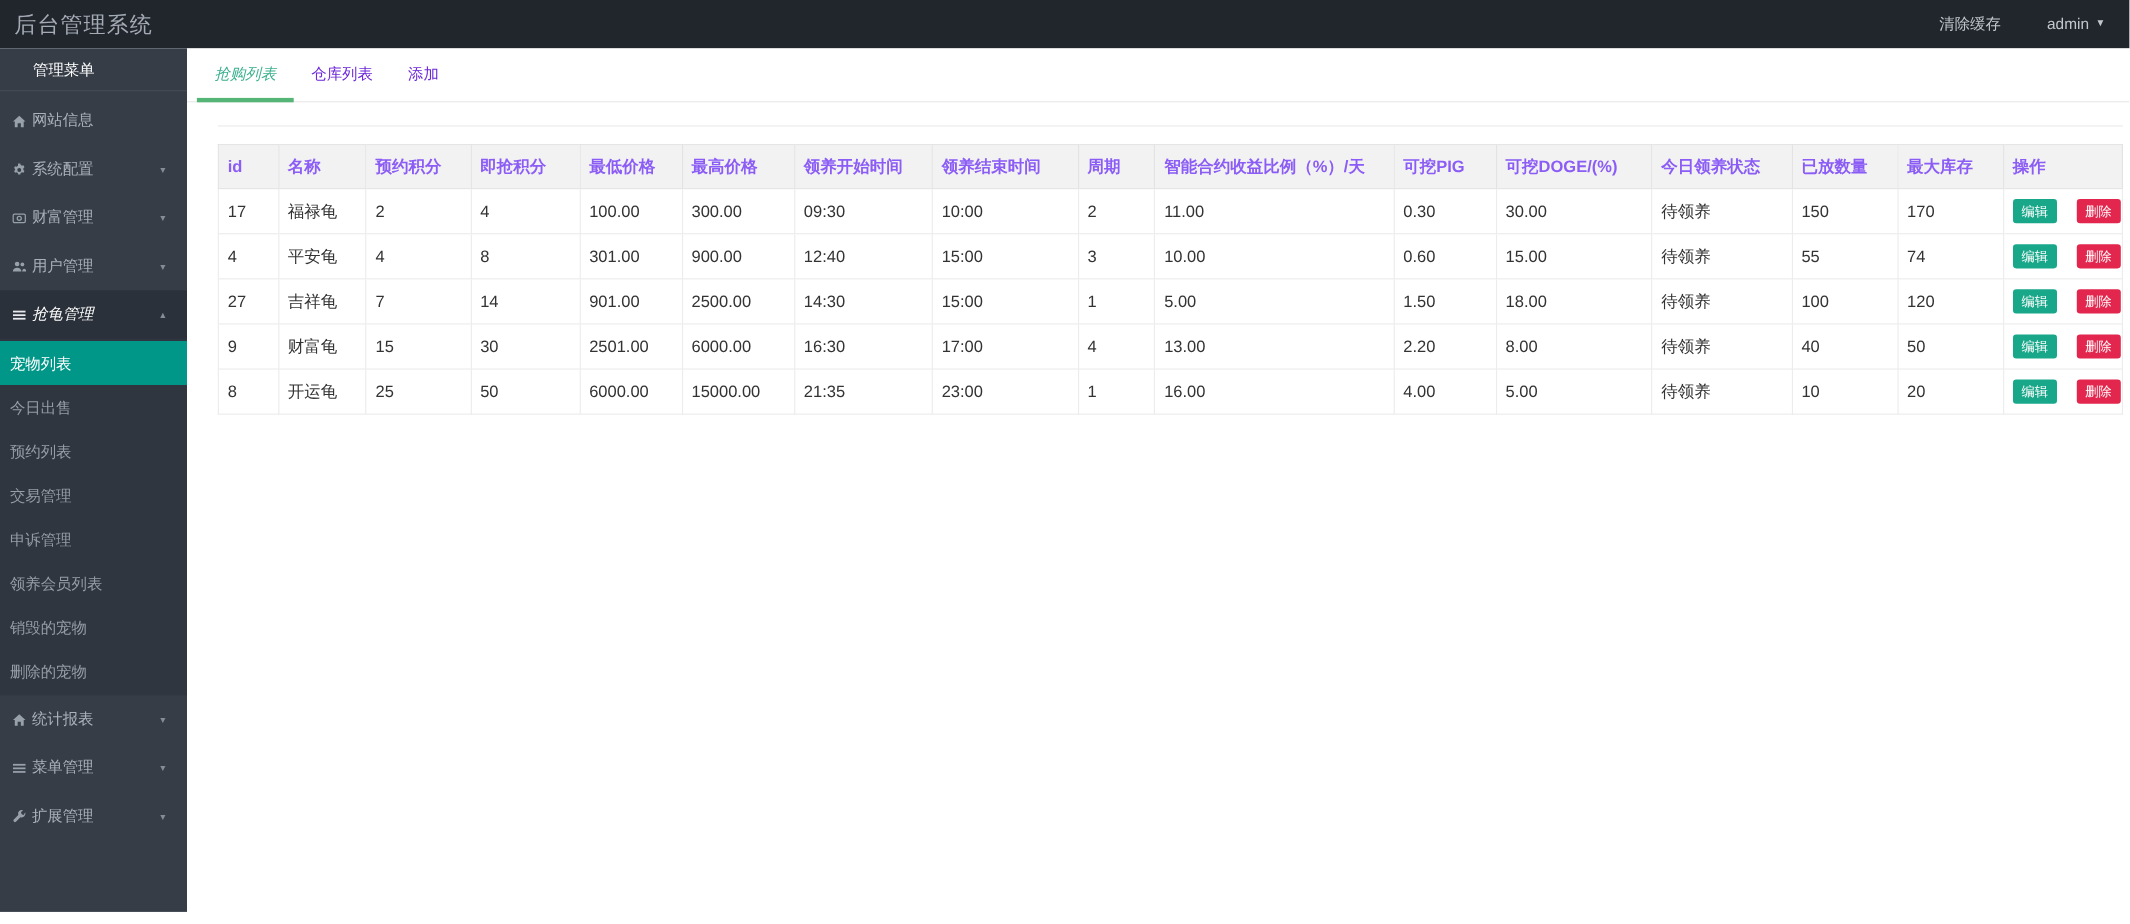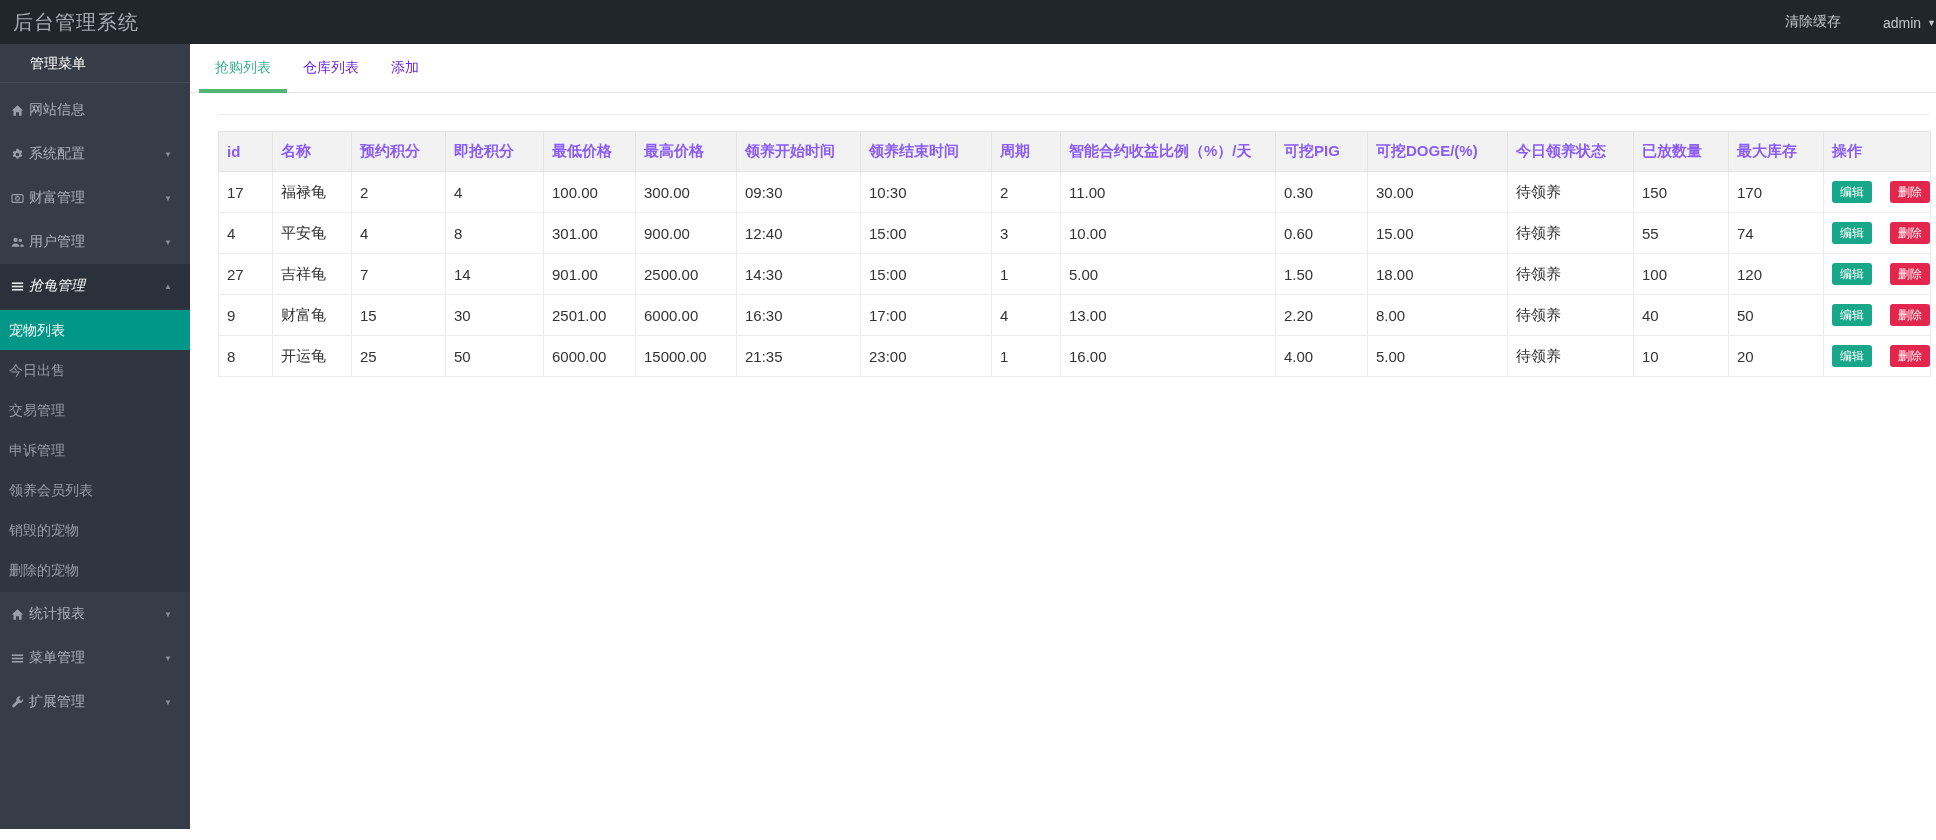--- a/index.html
+++ b/index.html
@@ -7,45 +7,45 @@
     --submenu-bg:#303640; --active-teal:#009688; --tab-active-text:#3cb18f;
     --tab-underline:#55b576; --edit-btn:#19a78a; --delete-btn:#e2264d;
   }
   *{box-sizing:border-box;margin:0;padding:0;}
   html,body{width:1936px;height:840px;overflow:hidden;}
   body{font-family:"Liberation Sans","DejaVu Sans",sans-serif;background:#fff;color:#333;}
 
   
   .topbar{height:44px;background:var(--topbar-bg);display:flex;align-items:center;}
   .topbar .title{padding-left:13px;font-size:20px;color:#a4abb4;letter-spacing:1px;}
-  .topbar-right{margin-left:auto;display:flex;align-items:flex-end;gap:42px;font-size:14px;color:#c2c7cd;}
+  .topbar-right{margin-left:auto;display:flex;align-items:flex-start;gap:42px;padding-right:22px;font-size:14px;color:#c2c7cd;}
   .topbar-right .tb-link{cursor:pointer;text-decoration:none;color:#c2c7cd;}
   .user-menu{display:flex;align-items:center;gap:6px;cursor:pointer;}
   .user-menu .caret{font-size:9px;color:#c2c7cd;}
 
   
   .layout{display:flex;height:785px;}
-  .sidebar{width:190px;flex:none;background:var(--sidebar-bg);color:#aab1ba;}
+  .sidebar{width:170px;flex:none;background:var(--sidebar-bg);color:#aab1ba;}
   .menu-header{line-height:38px;padding-left:30px;font-size:14px;color:#fff;border-bottom:1px solid rgba(255,255,255,.08);}
   nav{padding-top:5px;}
   .menu-item{height:44px;display:flex;align-items:center;padding:0 18px 0 10px;font-size:14px;color:#aab1ba;cursor:pointer;}
   .menu-item .mi-icon{width:14px;height:14px;margin-right:5px;display:inline-flex;align-items:center;justify-content:center;color:#98a0aa;}
   .menu-item .mi-icon svg{width:13px;height:13px;}
   .menu-item .caret{margin-left:auto;font-size:8px;color:#848c96;}
   .menu-item.expanded{background:var(--sidebar-expanded-bg);color:#fff;font-style:italic;}
   .menu-item.expanded .mi-icon{color:#e8eaed;}
   .submenu{background:var(--submenu-bg);padding:2px 0;}
   .submenu-item{height:40px;line-height:40px;padding-left:9px;font-size:14px;color:#959da6;cursor:pointer;}
   .submenu-item.active{background:var(--active-teal);color:#fff;}
 
   
   .content{flex:1;background:#fff;overflow:hidden;}
   .tabbar{height:49px;padding-left:9px;border-bottom:1px solid #e8e8e8;display:flex;}
   .tab{padding:0 16px;line-height:47px;font-size:14px;color:#6d28d9;position:relative;cursor:pointer;}
-  .tab.active{color:var(--tab-active-text);}
+  .tab.active{color:var(--tab-active-text);font-style:italic;}
   .tab.active::after{content:"";position:absolute;left:0;right:0;bottom:-1px;height:4px;background:var(--tab-underline);}
   .hr-line{height:1px;background:#e9e9e9;margin:21px 6px 0 28px;}
   .table-wrap{margin:16px 6px 0 28px;}
 
   table{width:100%;border-collapse:collapse;table-layout:fixed;font-size:15px;}
   th{background:#f2f2f2;border:1px solid #e3e3e3;font-weight:bold;color:#8b5cf6;text-align:left;height:40px;padding:0 8px;white-space:nowrap;overflow:hidden;}
   td{border:1px solid #ececec;border-top:none;height:41px;padding:0 8px;color:#333;text-align:left;white-space:nowrap;overflow:hidden;}
   .btn{display:inline-block;padding:4px 8px;border-radius:3px;color:#fff;font-size:12px;text-decoration:none;cursor:pointer;line-height:1.2;}
   .btn-edit{background:var(--edit-btn);margin-right:18px;}
   .btn-delete{background:var(--delete-btn);}
@@ -114,20 +114,21 @@
               <rect x="1" y="7" width="14" height="2"></rect>
               <rect x="1" y="11" width="14" height="2"></rect>
             </svg>
           </span>
           <span>抢龟管理</span>
           <span class="caret">▲</span>
         </div>
         <div class="submenu">
           <div class="submenu-item active"><span>宠物列表</span></div>
           <div class="submenu-item"><span>今日出售</span></div>
+          <div class="submenu-item"><span>预约列表</span></div>
           <div class="submenu-item"><span>交易管理</span></div>
           <div class="submenu-item"><span>申诉管理</span></div>
           <div class="submenu-item"><span>领养会员列表</span></div>
           <div class="submenu-item"><span>销毁的宠物</span></div>
           <div class="submenu-item"><span>删除的宠物</span></div>
         </div>
         <div class="menu-item">
           <span class="mi-icon">
             <svg viewBox="0 0 16 16" fill="currentColor">
               <path d="M8 1.5 15 8h-2v6.5H9.8V10H6.2v4.5H3V8H1z"></path>
@@ -208,21 +209,21 @@
           </thead>
         <tbody id="tbody">
             <tr>
               <td>17</td>
               <td>福禄龟</td>
               <td>2</td>
               <td>4</td>
               <td>100.00</td>
               <td>300.00</td>
               <td>09:30</td>
-              <td>10:30</td>
+              <td>10:00</td>
               <td>2</td>
               <td>11.00</td>
               <td>0.30</td>
               <td>30.00</td>
               <td>待领养</td>
               <td>150</td>
               <td>170</td>
               <td><a class="btn btn-edit">编辑</a><a class="btn btn-delete">删除</a></td>
             </tr>
             <tr>

